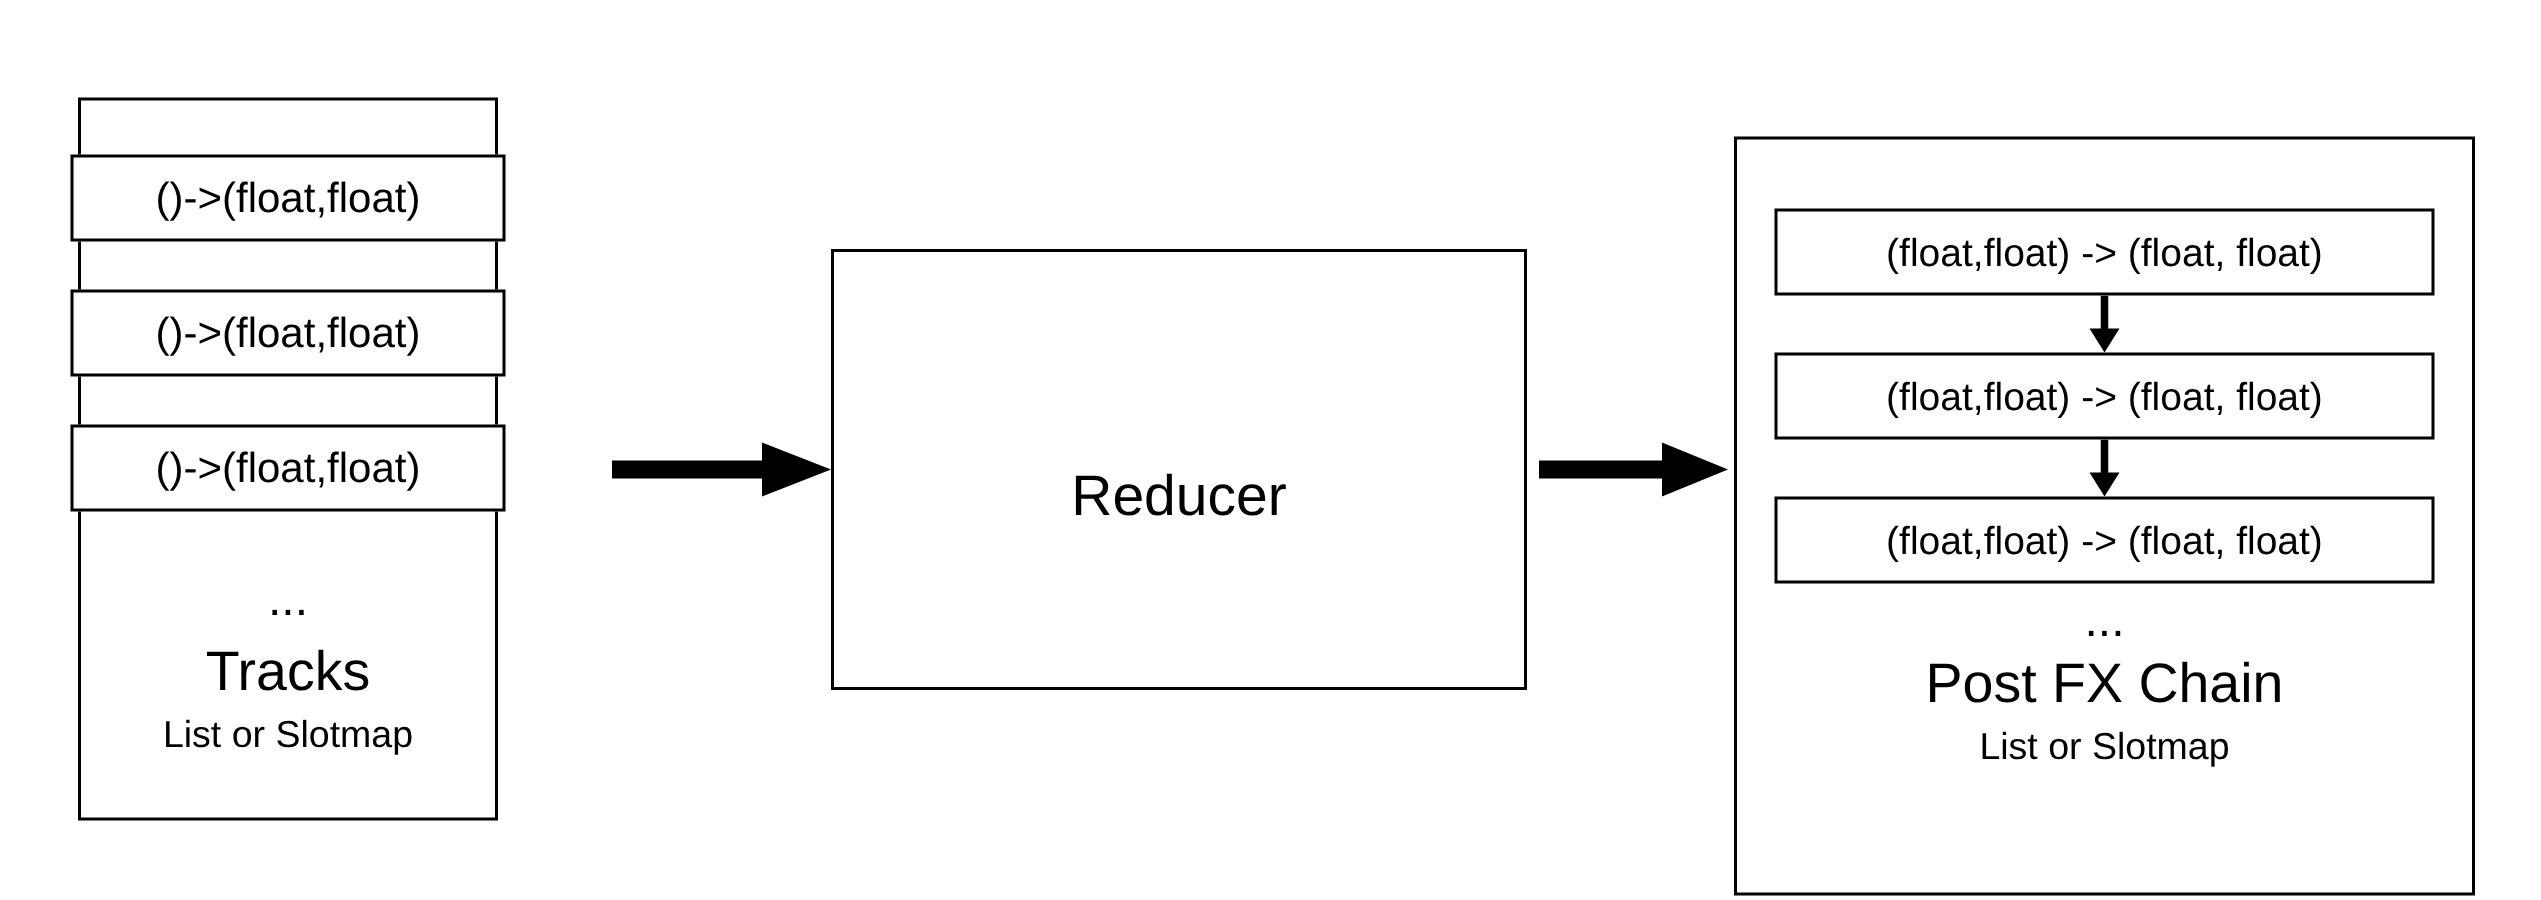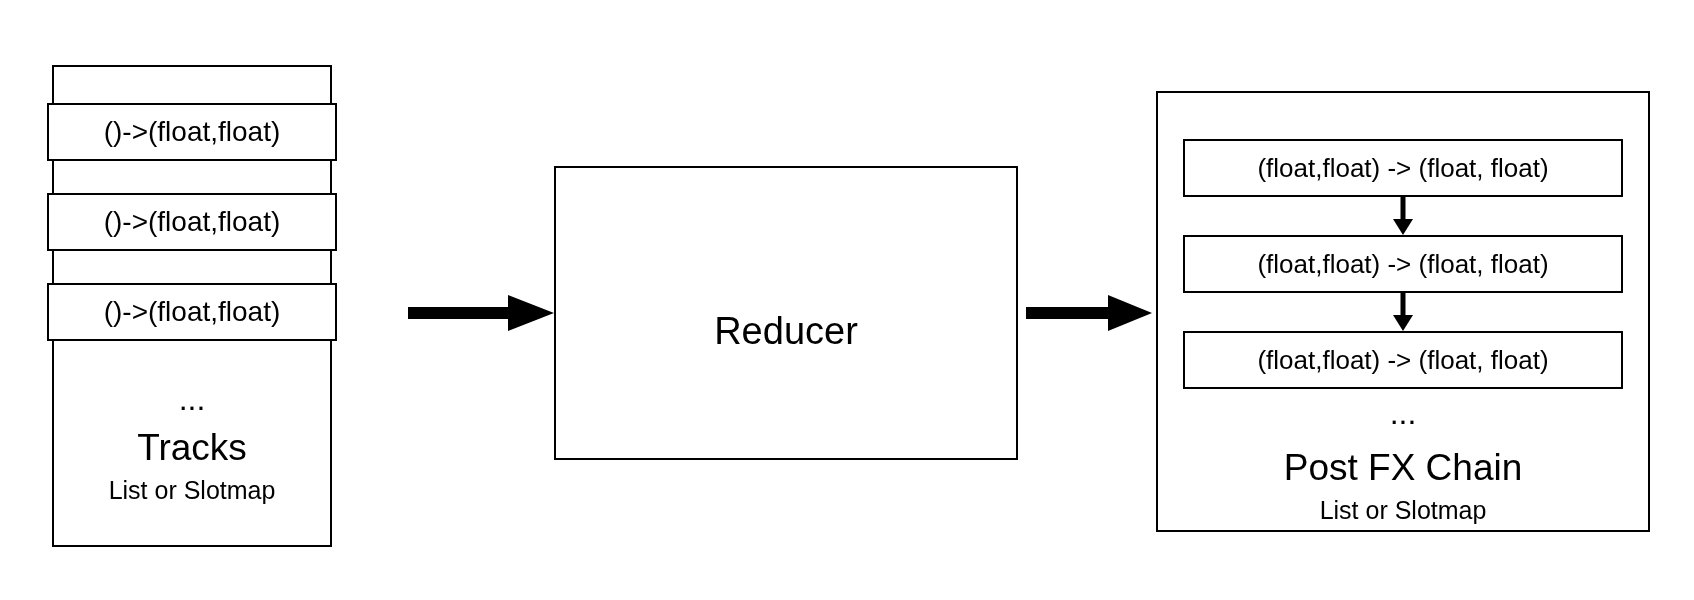--- a/index.html
+++ b/index.html
@@ -36,21 +36,21 @@
     left: 554px;
     top: 166px;
     width: 464px;
     height: 294px;
     justify-content: center;
   }
   .postfx-box {
     left: 1156px;
     top: 91px;
     width: 494px;
-    height: 441px;
+    height: 506px;
     padding-top: 46px;
   }
   .fn-box {
     border: 2px solid #000000;
     background: #ffffff;
     box-sizing: border-box;
     display: flex;
     align-items: center;
     justify-content: center;
     white-space: nowrap;
@@ -70,21 +70,21 @@
     font-size: 32px;
     line-height: 36px;
   }
   .tracks-box .ellipsis { margin-top: 8px; }
   .postfx-box .ellipsis { margin-top: 6px; }
   .box-title {
     font-size: 37px;
     line-height: 46px;
   }
   .tracks-box .box-title { margin-top: 8px; }
-  .postfx-box .box-title { margin-top: 14px; }
+  .postfx-box .box-title { margin-top: 2px; }
   .box-subtitle {
     font-size: 25px;
     line-height: 34px;
     margin-top: 2px;
   }
   .reducer-signature {
     font-size: 26px;
     white-space: nowrap;
     margin-top: 18px;
   }

